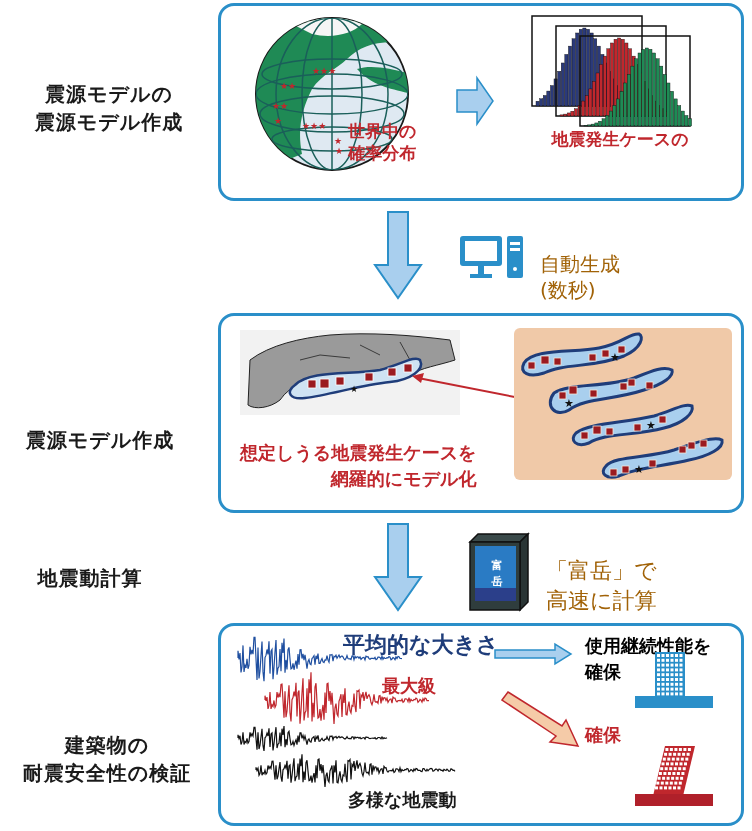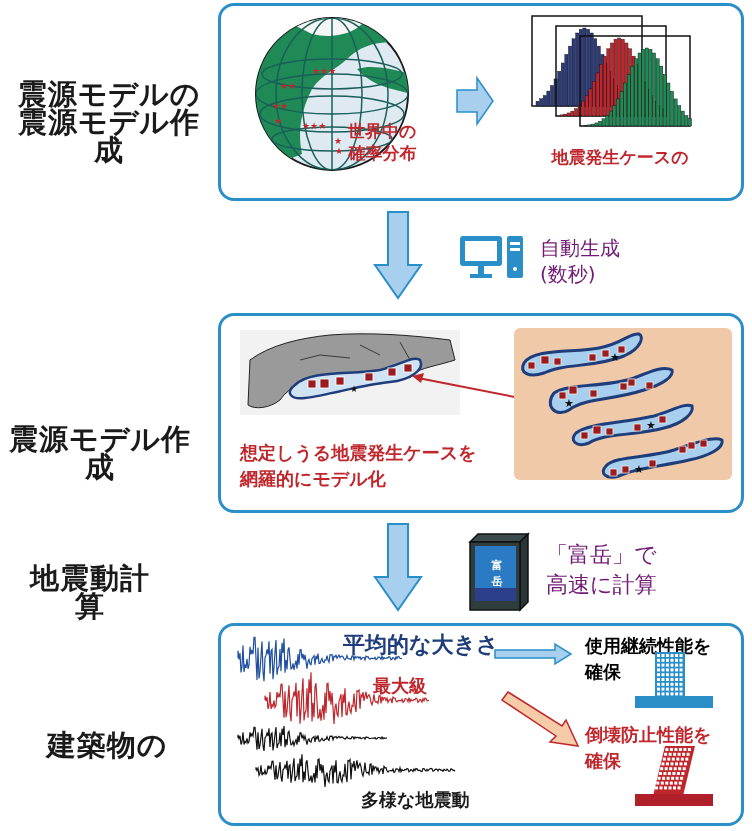--- a/index.html
+++ b/index.html
@@ -1,42 +1,43 @@
 <!DOCTYPE html>
 <html><head>
 <meta charset="utf-8">
 <style>
   html, body { margin:0; padding:0; background:#ffffff; }
   body { width:752px; height:831px; position:relative; overflow:hidden;
          font-family:"DejaVu Sans", sans-serif; }
   .abs { position:absolute; }
-  .step-label { position:absolute; color:#1a1a1a; font-size:29px; line-height:28px;
+  .step-label { position:absolute; color:#1a1a1a; font-size:20px; line-height:28px;
                 text-align:center; letter-spacing:1px; font-weight:bold; }
   .panel { position:absolute; border:3px solid #2a8fc9; border-radius:16px; background:#fff; box-sizing:border-box; }
-  .red-text { color:#c0272d; font-weight:bold; font-size:17px; line-height:22px; }
-  .blue-text { color:#701a75; font-size:20px; line-height:26px; }
+  .red-text { color:#c0272d; font-weight:bold; font-size:17px; line-height:22px;text-align:right; }
+  .blue-text { color:#a16207; font-size:20px; line-height:26px;margin-top:16px; }
   .navy-text { color:#1f3d7a; font-weight:bold; font-size:17px; line-height:22px; }
-  .dark-text { color:#1a1a1a; font-weight:bold; font-size:17px;margin-left:13px; }
+  .dark-text { color:#1a1a1a; font-weight:bold; font-size:17px; }
   svg { position:absolute; overflow:visible; }
 </style>
 </head>
 <body>
 
 <div class="step-label" style="left:4px; top:80px; width:210px;">
   <div>震源モデルの</div>
   <div>震源モデル作成</div>
 </div>
 <div class="step-label" style="left:0px; top:428px; width:200px;font-family:Liberation Mono, monospace;">
   <div>震源モデル作成</div>
 </div>
 <div class="step-label" style="left:20px; top:564px; width:140px;">
   <div>地震動計算</div>
 </div>
 <div class="step-label" style="left:0px; top:731px; width:214px;">
   <div>建築物の</div>
+  <div>耐震安全性の検証</div>
 </div>
 
 <div class="panel" style="left:218px; top:3px; width:526px; height:198px;"></div>
 
 <svg style="left:252px; top:14px;" width="160" height="160" viewBox="0 0 160 160">
   <defs>
       <clipPath id="gclip">
         <circle cx="80" cy="80" r="76"></circle>
       </clipPath>
     </defs>
@@ -58,21 +59,21 @@
   <g fill="#c0272d">
     <text x="60" y="60" font-size="9">★★★</text>
     <text x="28" y="75" font-size="9">★★</text>
     <text x="20" y="95" font-size="9">★★</text>
     <text x="22" y="110" font-size="9">★</text>
     <text x="50" y="115" font-size="9">★★★</text>
     <text x="82" y="130" font-size="9">★</text>
     <text x="83" y="140" font-size="9">★</text>
   </g>
 </svg>
-<div class="abs red-text" style="left:348px; top:120px; text-align:right;">
+<div class="abs red-text" style="left:348px; top:120px; text-align:center;">
   <div>世界中の</div>
   <div>確率分布</div>
 </div>
 
 <svg style="left:455px; top:76px;" width="40" height="50" viewBox="0 0 40 50">
   <polygon points="2,14 22,14 22,2 38,25 22,48 22,36 2,36" fill="#a9cfee" stroke="#2a8fc9" stroke-width="1.5"></polygon>
 </svg>
 
 <svg style="left:530px; top:14px;" width="190" height="115" viewBox="0 0 190 115">
   <rect x="2" y="2" width="110" height="90" fill="#fff" stroke="#111" stroke-width="1.5"></rect>
@@ -168,21 +169,21 @@
       <rect x="133.2" y="60.40185685934878" width="3.2" height="51.59814314065122" fill="#1f8a55" stroke="#111" stroke-width="0.4"></rect>
       <rect x="136.8" y="68.97989758922117" width="3.2" height="43.020102410778826" fill="#1f8a55" stroke="#111" stroke-width="0.4"></rect>
       <rect x="140.4" y="77.29820303601184" width="3.2" height="34.701796963988166" fill="#1f8a55" stroke="#111" stroke-width="0.4"></rect>
       <rect x="144" y="84.91831722424487" width="3.2" height="27.08168277575512" fill="#1f8a55" stroke="#111" stroke-width="0.4"></rect>
       <rect x="147.60000000000002" y="91.55239314403048" width="3.2" height="20.447606855969518" fill="#1f8a55" stroke="#111" stroke-width="0.4"></rect>
       <rect x="151.2" y="97.06337478885628" width="3.2" height="14.93662521114372" fill="#1f8a55" stroke="#111" stroke-width="0.4"></rect>
       <rect x="154.8" y="101.44384790754421" width="3.2" height="10.556152092455791" fill="#1f8a55" stroke="#111" stroke-width="0.4"></rect>
       <rect x="158.4" y="104.78224806964307" width="3.2" height="7.21775193035692" fill="#1f8a55" stroke="#111" stroke-width="0.4"></rect>
     </g>
 </svg>
-<div class="abs red-text" style="left:530px; top:146px; width:180px; text-align:center;">
+<div class="abs red-text" style="left:530px; top:128px; width:180px; text-align:center;">
   <div>地震発生ケースの</div>
 </div>
 
 <svg style="left:373px; top:210px;" width="50" height="90" viewBox="0 0 50 90">
   <polygon points="15,2 35,2 35,55 48,55 25,88 2,55 15,55" fill="#a9cfee" stroke="#2a8fc9" stroke-width="2"></polygon>
 </svg>
 
 <svg style="left:460px; top:236px;" width="65" height="46" viewBox="0 0 65 46">
   <rect x="0" y="0" width="42" height="30" rx="3" fill="#2a8fc9"></rect>
   <rect x="5" y="5" width="32" height="20" fill="#fff"></rect>
@@ -294,21 +295,21 @@
 <svg style="left:238px; top:636px;" width="230" height="160" viewBox="0 0 230 160">
   <g id="waves">
       <path d="M0,22 L0,14.711143854999866 L1,23.36871082419938 L2,17.096995051495174 L3,36.51621316367221 L4,30.73581788001431 L5,9.398278296552009 L6,35.99741693198248 L7,29.31252075102319 L8,31.811361386380863 L9,22.699777383292993 L10,32.74624397907012 L11,29.3156342557471 L12,10.709093787541407 L13,18.493620989352152 L14,13.77632863733118 L15,18.160085614871274 L16,1.3800531955434394 L17,1.3410848722092155 L18,22.680039792756588 L19,44.01863695193686 L20,11.48659019819156 L21,42.46097749641497 L22,35.15202477698571 L23,19.77078444371966 L24,5.428121077769504 L25,35.8829907837538 L26,45.19389847952429 L27,21.606086390871415 L28,19.43938535140391 L29,13.481220285743907 L30,18.396181069958846 L31,5.309689322290133 L32,37.602324460273294 L33,15.112832919560802 L34,13.34696861069014 L35,43.10668989898389 L36,31.075632190146756 L37,16.066488450189592 L38,3.9418756853971537 L39,38.73265710992732 L40,32.24131690155444 L41,30.48978000390663 L42,13.037060601944734 L43,35.27059044989218 L44,6.8169964793591316 L45,17.03958190589575 L46,2.5095613737021445 L47,36.73245704503372 L48,23.935109215126616 L49,33.38964705136892 L50,13.718676140757804 L51,11.387001858256244 L52,23.184393071097077 L53,32.90388339882995 L54,32.199051268131825 L55,27.33623441748381 L56,33.76360336922522 L57,28.57150391800544 L58,24.6980654609528 L59,32.58482646939475 L60,18.018894636490916 L61,28.685158046828455 L62,13.8066743828 L63,13.671168479219434 L64,22.53028186916466 L65,17.750971415019727 L66,24.18813806670846 L67,18.734986181163226 L68,25.311344227577507 L69,32.601872484387734 L70,25.466556950494557 L71,23.519105552198813 L72,27.91861152415347 L73,28.671275145095294 L74,22.524360118314636 L75,21.252628923046736 L76,19.726057639703804 L77,28.647487330297093 L78,19.76222444705126 L79,23.12902989207305 L80,17.583646917667288 L81,27.413384764958913 L82,27.482865844711576 L83,24.538912521837403 L84,22.581319565492585 L85,25.79990242228139 L86,26.605778862943342 L87,23.923525457752383 L88,24.14967656322831 L89,19.75652645770824 L90,24.17147867325431 L91,26.199273843778798 L92,18.810787845172744 L93,18.973345807330446 L94,18.527456593420936 L95,25.10134441575072 L96,20.234346571335617 L97,20.87991456105507 L98,19.145989631663184 L99,22.319088187244507 L100,20.511404601938942 L101,19.000942005649375 L102,21.561269660602296 L103,20.510029842723398 L104,19.944184713386978 L105,20.91235420171602 L106,22.989085992049326 L107,23.88189153402839 L108,22.443183499160444 L109,19.631287709193018 L110,22.59743448265481 L111,22.984385467560116 L112,22.737201086743305 L113,23.490247290063373 L114,20.073365193049987 L115,19.836684116363138 L116,23.690728397667165 L117,20.28529566324299 L118,22.035799969043833 L119,20.808266293280383 L120,20.811775431785964 L121,22.229932128620142 L122,20.95348100147372 L123,23.34656697626303 L124,22.29288414011054 L125,21.527271758696575 L126,21.40405216211924 L127,23.90556750221969 L128,20.18388220934193 L129,20.83741548273324 L130,20.7385189847263 L131,22.588300227798655 L132,23.222794622729808 L133,22.423607751984463 L134,22.43727903297532 L135,22.305313995784914 L136,22.666306830618414 L137,21.415563994004465 L138,23.657686326385832 L139,23.11407954984718 L140,21.147770447093954 L141,21.120455744961887 L142,21.509842127624974 L143,23.233090674565176 L144,20.198118539650185 L145,23.334740126049283 L146,21.55140259393038 L147,22.481021486502424 L148,22.46952028337105 L149,21.57763027476635 L150,21.861531896292284 L151,20.529071945284517 L152,21.060413936222105 L153,23.798318366715346 L154,22.96187856881917 L155,21.602718034043782 L156,22.200529122172203 L157,23.674970117284566 L158,20.96127273126085 L159,22.516559052928173 L160,20.43005582011992 L161,20.73809166475535 L162,22.503444985990807 L163,22.512917035001685 L164,22.53325955729227" stroke="#1f4fa0" stroke-width="1.2" fill="none"></path>
       <path d="M27,64 L27,59.71416686276525 L28,64.81460421842915 L29,61.04434430140316 L30,72.86914157312984 L31,69.41292592723963 L32,56.07669824828826 L33,72.93519952911798 L34,68.74155914125588 L35,70.46524246693889 L36,64.46882151248981 L37,71.3227553283534 L38,69.0723160479108 L39,56.03153354381516 L40,61.48034525681183 L41,57.981076475018305 L42,61.13667369579148 L43,48.330700386028624 L44,47.997400453293324 L45,64.53707975745951 L46,81.73411189873976 L47,55.362990532498074 L48,81.14852290910322 L49,75.247270512241 L50,62.05451152342939 L51,49.23841828320268 L52,76.62368285585906 L53,85.53134695121722 L54,63.62662884090095 L55,61.52160842166841 L56,55.57968281302337 L57,60.36189776182902 L58,46.7904712279941 L59,80.43291558167033 L60,56.5901166183658 L61,54.48944641165363 L62,87.69968102000406 L63,74.41115833615561 L64,57.04582502076842 L65,42.37645148553628 L66,84.47130912759071 L67,76.80164612694306 L68,74.84265795322193 L69,52.304570928333675 L70,81.69198043405514 L71,43.31976097094854 L72,57.09734865252543 L73,36.29206749472446 L74,85.39559928543102 L75,66.87078182452025 L76,81.25940160056422 L77,51.18236625514403 L78,47.2232802091697 L79,65.91201011301936 L80,81.97469136305733 L81,81.16652355142865 L82,73.16963155728031 L83,84.63475209499755 L84,75.76544070630868 L85,68.92967156922656 L86,83.73346856731817 L87,56.42811699100062 L88,76.96918518177736 L89,47.790269923480466 L90,47.19954370936046 L91,65.09034706828425 L92,55.096507908963815 L93,68.6713420499086 L94,56.9005799586761 L95,71.33125637244723 L96,87.89176758372628 L97,71.94878112108887 L98,67.54291185432301 L99,78.03409193130057 L100,80.07588232088273 L101,65.28349246263247 L102,62.14270879897533 L103,58.265824702463746 L104,81.00001458246932 L105,58.19977233448597 L106,66.96408404375376 L107,52.26432878104433 L108,78.54979028151467 L109,78.89379353754055 L110,70.96470308545221 L111,65.60899612091004 L112,74.60244942252257 L113,76.94253818855076 L114,69.43833859821073 L115,70.10862317868497 L116,57.59934921430658 L117,70.21304517978798 L118,76.03550557855012 L119,54.85478342697013 L120,55.327219966382984 L121,54.06930475754032 L122,72.84013614483791 L123,58.9901661593628 L124,60.84060550163461 L125,56.007806723017836 L126,64.8859350464448 L127,59.90762819799759 L128,55.846872982179946 L129,62.82206173565404 L130,60.05408880702885 L131,58.63614852318398 L132,61.207432543910855 L133,66.49632298709727 L134,68.66411134184732 L135,65.07759622055903 L136,58.35439896677292 L137,65.3946983834076 L138,66.2493448993539 L139,65.64789804953313 L140,67.25727469890899 L141,59.88384434823873 L142,59.48351735940248 L143,67.44890251611822 L144,60.58250388091648 L145,64.06971777308154 L146,61.731931097556355 L147,61.78941354067121 L148,64.41830747924762 L149,62.13739166423942 L150,66.34587899962084 L151,64.49972540454546 L152,63.209528647200294 L153,63.02270503765874 L154,67.06695492379767 L155,61.12901555864035 L156,62.19338780376811 L157,62.071442115137 L158,64.88557501241402 L159,65.81392269462985 L160,64.61977127929323 L161,64.63152143293709 L162,64.43560367474126 L163,64.93989600132446 L164,63.18428463725234 L165,66.29099544696392 L166,65.52570214012803 L167,62.84271633610544 L168,62.814901548277845 L169,63.34428456320724 L170,65.63874519112004 L171,61.61976980544645 L172,65.75343729353929 L173,63.41364470997376 L174,64.62585624229733 L175,64.60834794049785 L176,63.45481213600223 L177,63.82187939683652 L178,62.11370369574482 L179,62.79845354684786 L180,66.29391109549194 L181,65.22418326145167 L182,63.4954063719364 L183,64.2542310674889 L184,66.12006734441626 L185,62.687162531191156 L186,64.65202536470711 L187,62.020636977064484 L188,62.41064336991097 L189,64.63350186325796 L190,64.64489686600946 L191,64.66999160698249" stroke="#c0272d" stroke-width="1.2" fill="none"></path>
       <path d="M0,102 L0,98.81877318750803 L1,102.60364762944369 L2,99.81481310964537 L3,108.537962598319 L4,105.97607924693997 L5,96.20391139964167 L6,108.5056453923655 L7,105.43418421607318 L8,106.65553761338045 L9,102.33546609088916 L10,107.20417716515449 L11,105.57855217666561 L12,96.42181709949764 L13,100.25065450461068 L14,97.85737695114251 L15,100.04718739114004 L16,91.41504770189265 L17,91.2971112369439 L18,102.3555059157028 L19,113.61304495856245 L20,96.40675154310797 L21,112.97819917544444 L22,109.11539145669705 L23,100.78416406692655 L24,92.88986411252819 L25,109.69091692831927 L26,114.94556639196162 L27,101.77853285192339 L28,100.55015673890128 L29,97.14343766710255 L30,99.93179109056253 L31,92.35993890002537 L32,111.06758590585709 L33,97.97345847798586 L34,96.91196164934392 L35,114.47938923182441 L36,107.39437390055465 L37,98.4554092536752 L38,91.1603396465228 L39,112.09008194417558 L40,108.20254370680559 L41,107.16287653904153 L42,96.52828287411211 L43,110.13087921280349 L44,92.66584717330497 L45,98.94084832725223 L46,89.94505731671869 L47,111.13638953249638 L48,103.20297248025152 L49,109.09587625556748 L50,96.83065191141955 L51,95.36396007400428 L52,102.74164543665552 L53,108.83606201698713 L54,108.40035105246706 L55,105.35114531235133 L56,109.39108981464035 L57,106.12988924474283 L58,103.69561750559731 L59,108.65055279081673 L60,99.49980565421399 L61,106.19542709660163 L62,96.8628958351291 L63,96.78401606185577 L64,102.33163058714159 L65,99.34700663384726 L66,103.36371833623632 L67,99.96930334545029 L68,104.05486450160183 L69,108.56283419430453 L70,104.14018373891642 L71,102.93519339365425 L72,105.6325729217287 L73,106.0813928873503 L74,102.31971456344584 L75,101.54591722885152 L76,100.6234818137748 L77,106.00873266560723 L78,100.65580428996482 L79,102.67546629734562 L80,99.36865849629741 L81,105.21194439709576 L82,105.23944835312768 L83,103.49369782305162 L84,102.34054764638888 L85,104.21660974633082 L86,104.67540536262212 L87,103.11270566564887 L88,103.23847705782055 L89,100.71259395851665 L90,103.2413315844962 L91,104.39173186838205 L92,100.18988403017852 L93,100.28778254471081 L94,100.04154074147093 L95,103.74418931625881 L96,101.0095345359618 L97,101.37310453247952 L98,100.4058301040771 L99,102.1779318118242 L100,101.17107657483234 L101,100.33179537710123 L102,101.75615157551483 L103,101.17227410085512 L104,100.85816095146274 L105,101.39585644002071 L106,102.54958170391868 L107,103.04627196852032 L108,102.24659441091725 L109,100.6806793624316 L110,102.33315461397757 L111,102.54967676814981 L112,102.41226249683854 L113,102.83472007050827 L114,100.91902483541818 L115,100.78409474995074 L116,102.95200194257914 L117,101.03272544248952 L118,102.02023225719353 L119,101.32525490221842 L120,101.32601642334544 L121,102.13065520279123 L122,101.4042943367969 L123,102.7677989003952 L124,102.16727244442858 L125,101.7295913078275 L126,101.6585968975143 L127,103.09320555633032 L128,100.95670518666515 L129,101.33128674741367 L130,101.27353409735888 L131,102.33917177001037 L132,102.70571277787273 L133,102.24471498421963 L134,102.25284067843835 L135,102.17668399878328 L136,102.38588584212604 L137,101.6612893631798 L138,102.9613380978939 L139,102.64646945891302 L140,101.50520653536559 L141,101.48909563880233 L142,101.71515220026617 L143,102.71688367798326 L144,100.95205170022061 L145,102.77652382730392 L146,101.73893721606049 L147,102.28000752785671 L148,102.27337866303807 L149,101.75402152046671" stroke="#111" stroke-width="1.2" fill="none"></path>
       <path d="M18,134 L18,131.37346529745602 L19,134.49550797153066 L20,132.21541248593877 L21,139.3159429931077 L22,137.2209977504151 L23,129.31856912795917 L24,139.2426903515747 L25,136.76325205655164 L26,137.7429427469625 L27,134.26968193554634 L28,138.18628174500293 L29,136.88250259306497 L30,129.49750522771785 L31,132.5840580702154 L32,130.63515639811396 L33,132.4071359965989 L34,125.32352264123897 L35,125.17736549240965 L36,134.29491149454788 L37,143.7015662367939 L38,129.2911766388693 L39,143.32034373105807 L40,140.0960769168642 L41,132.9481011876367 L42,126.03536364445098 L43,140.7991445831534 L44,145.5803956304213 L45,133.7994017624032 L46,132.66941777719344 L47,129.48104517428737 L48,132.0475703441995 L49,124.76122528189214 L50,142.82794327758745 L51,130.015159379649 L52,128.87828187564625 L53,146.78552782878936 L54,139.62856619273396 L55,130.23102376898606 L56,122.24722450492222 L57,145.16224334831355 L58,141.005204092733 L59,139.9565733093274 L60,127.54733395096471 L61,143.8065927221449 L62,122.47948132564858 L63,130.1339893335469 L64,118.39235558380386 L65,146.12547963785227 L66,135.63745937052803 L67,143.91165287734646 L68,126.58635523089559 L69,124.22340868473415 L70,135.12299889379307 L71,144.64414545305885 L72,144.25280236772034 L73,139.52551493331015 L74,146.54959074723934 L75,141.22429871838787 L76,137.05709752294058 L77,146.3635717171986 L78,129.20556172839505 L79,142.3019960730483 L80,123.50644177662042 L81,122.99766754118038 L82,134.7225749746164 L83,128.02732490719652 L84,137.17303159336402 L85,129.11559699503294 L86,139.1103688150326 L87,150.87851160158314 L88,139.69275546574352 L89,136.57299917419985 L90,144.33805827571337 L91,146.01488227618364 L92,134.9735071138385 L93,132.57000643036085 L94,129.51733470186556 L95,147.49660065120074 L96,129.32239482878296 L97,136.42862756426365 L98,124.22868263030514 L99,146.31270864144392 L100,146.81221918236602 L101,140.09126337616854 L102,135.43087498811144 L103,143.58833241252455 L104,145.9038176534051 L105,139.0873739536121 L106,139.81235738172796 L107,127.80522947145069 L108,140.11641850766333 L109,146.05136584088712 L110,124.68634266516086 L111,125.01742960621692 L112,123.5411120863811 L113,143.465876985614 L114,128.54697009669133 L115,130.5051308333488 L116,125.017695411453 L117,135.01130499788573 L118,129.2569443437064 L119,124.4096503521521 L120,132.59439548921313 L121,129.22580763870903 L122,127.42341192436979 L123,130.5323498167686 L124,137.13727936718257 L125,139.9283196003104 L126,135.38418688200403 L127,126.67737569875831 L128,135.82504323877438 L129,136.96674695890835 L130,136.1885641348597 L131,138.35150243227358 L132,128.47460029599205 L133,127.91484414812537 L134,138.6585107657328 L135,129.37779236278283 L136,134.09430352634922 L137,130.9356287631079 L138,131.02049726258744 L139,134.56173212899384 L140,131.5111559961222 L141,137.11509757847656 L142,134.65862843129932 L143,132.96723769372937 L144,132.73578818699545 L145,137.92348657670536 L146,130.37192693459608 L147,131.74720023519896 L148,131.6293906749445 L149,135.072030798327 L150,136.1605798830705 L151,134.72577136895384 L152,134.7265313170831 L153,134.49200766285384 L154,135.04166158302843 L155,133.11337235259165 L156,136.44123191835303 L157,135.593309849619 L158,132.81582422611112 L159,132.81200980971838 L160,133.35608704388238 L161,135.57645503745954 L162,131.7567124888151 L163,135.6192732064423 L164,133.46929696635004 L165,134.55532841713682 L166,134.52937133461162 L167,133.53456542372885 L168,133.85074736621857 L169,132.4478901888359 L170,133.02863422279435 L171,135.82300135103054 L172,134.95691801142698 L173,133.6118078726595 L174,134.19260876217822 L175,135.5827427976988 L176,133.03359561705398 L177,134.47356002387028 L178,132.58070138933076 L179,132.8741489504783 L180,134.44359757436882 L181,134.44666241214728 L182,134.45926912699187 L183,135.5016692117519 L184,135.55260186116953 L185,132.54881918370234 L186,132.51582358612052 L187,134.13965654457988 L188,134.99253484380694 L189,133.2951356867466 L190,134.76144777863735 L191,133.56985824439215 L192,132.7591864609007 L193,132.48188502090656 L194,132.77624667290192 L195,135.24473152426722 L196,134.67934305020015 L197,133.8222273032182 L198,132.94279276106897 L199,133.5177368782807 L200,134.9208510264143 L201,133.14040240739263 L202,133.27038668647893 L203,134.36154928182347 L204,134.06067505535918 L205,135.13532170272893 L206,133.39682881553915 L207,133.989617390337 L208,134.46284732684276 L209,133.2433745204126 L210,134.15497983556324 L211,135.40482901428388 L212,135.10063739144587 L213,132.86161203490568 L214,133.3552190115166 L215,134.36603656009865 L216,134.2217632231853 L217,135.32754114635125" stroke="#111" stroke-width="1.2" fill="none"></path>
     </g>
 </svg>
 
 <div class="abs navy-text" style="left:343px; top:634px; font-size:22px;">平均的な大きさ</div>
-<div class="abs red-text" style="left:373px; top:675px; font-size:18px;">最大級</div>
+<div class="abs red-text" style="left:382px; top:675px; font-size:18px;">最大級</div>
 <div class="abs dark-text" style="left:348px; top:788px; font-size:18px;">多様な地震動</div>
 
 <svg style="left:493px; top:642px;" width="80" height="24" viewBox="0 0 80 24">
   <polygon points="2,8 62,8 62,2 78,12 62,22 62,16 2,16" fill="#a9cfee" stroke="#2a8fc9" stroke-width="1.5"></polygon>
 </svg>
 <svg style="left:500px; top:690px;" width="80" height="60" viewBox="0 0 80 60">
   <polygon points="2,10 8,2 62,36 66,30 78,56 50,52 56,46" fill="#f5cba8" stroke="#c0272d" stroke-width="1.5"></polygon>
 </svg>
 
 <div class="abs navy-text" style="left:585px; top:633px; font-size:18px; line-height:26px; color:#000000;">
@@ -370,21 +371,20 @@
       <rect x="26.5" y="40.4" width="3" height="3" fill="#fff"></rect>
       <rect x="31" y="40.4" width="3" height="3" fill="#fff"></rect>
       <rect x="35.5" y="40.4" width="3" height="3" fill="#fff"></rect>
       <rect x="40" y="40.4" width="3" height="3" fill="#fff"></rect>
       <rect x="44.5" y="40.4" width="3" height="3" fill="#fff"></rect>
     </g>
   <rect x="0" y="44" width="78" height="12" fill="#2a8fc9"></rect>
 </svg>
 
 <div class="abs red-text" style="left:585px; top:722px; font-size:18px; line-height:26px;">
-  <div>倒壊防止性能を</div>
   <div>確保</div>
 </div>
 <svg style="left:635px; top:746px;" width="80" height="62" viewBox="0 0 80 62">
   <polygon points="30,0 60,0 48,50 18,50" fill="#c0272d"></polygon>
   <g id="win2">
       <rect x="30.4" y="2" width="3" height="3" fill="#fff"></rect>
       <rect x="34.9" y="2" width="3" height="3" fill="#fff"></rect>
       <rect x="39.4" y="2" width="3" height="3" fill="#fff"></rect>
       <rect x="43.9" y="2" width="3" height="3" fill="#fff"></rect>
       <rect x="48.4" y="2" width="3" height="3" fill="#fff"></rect>

